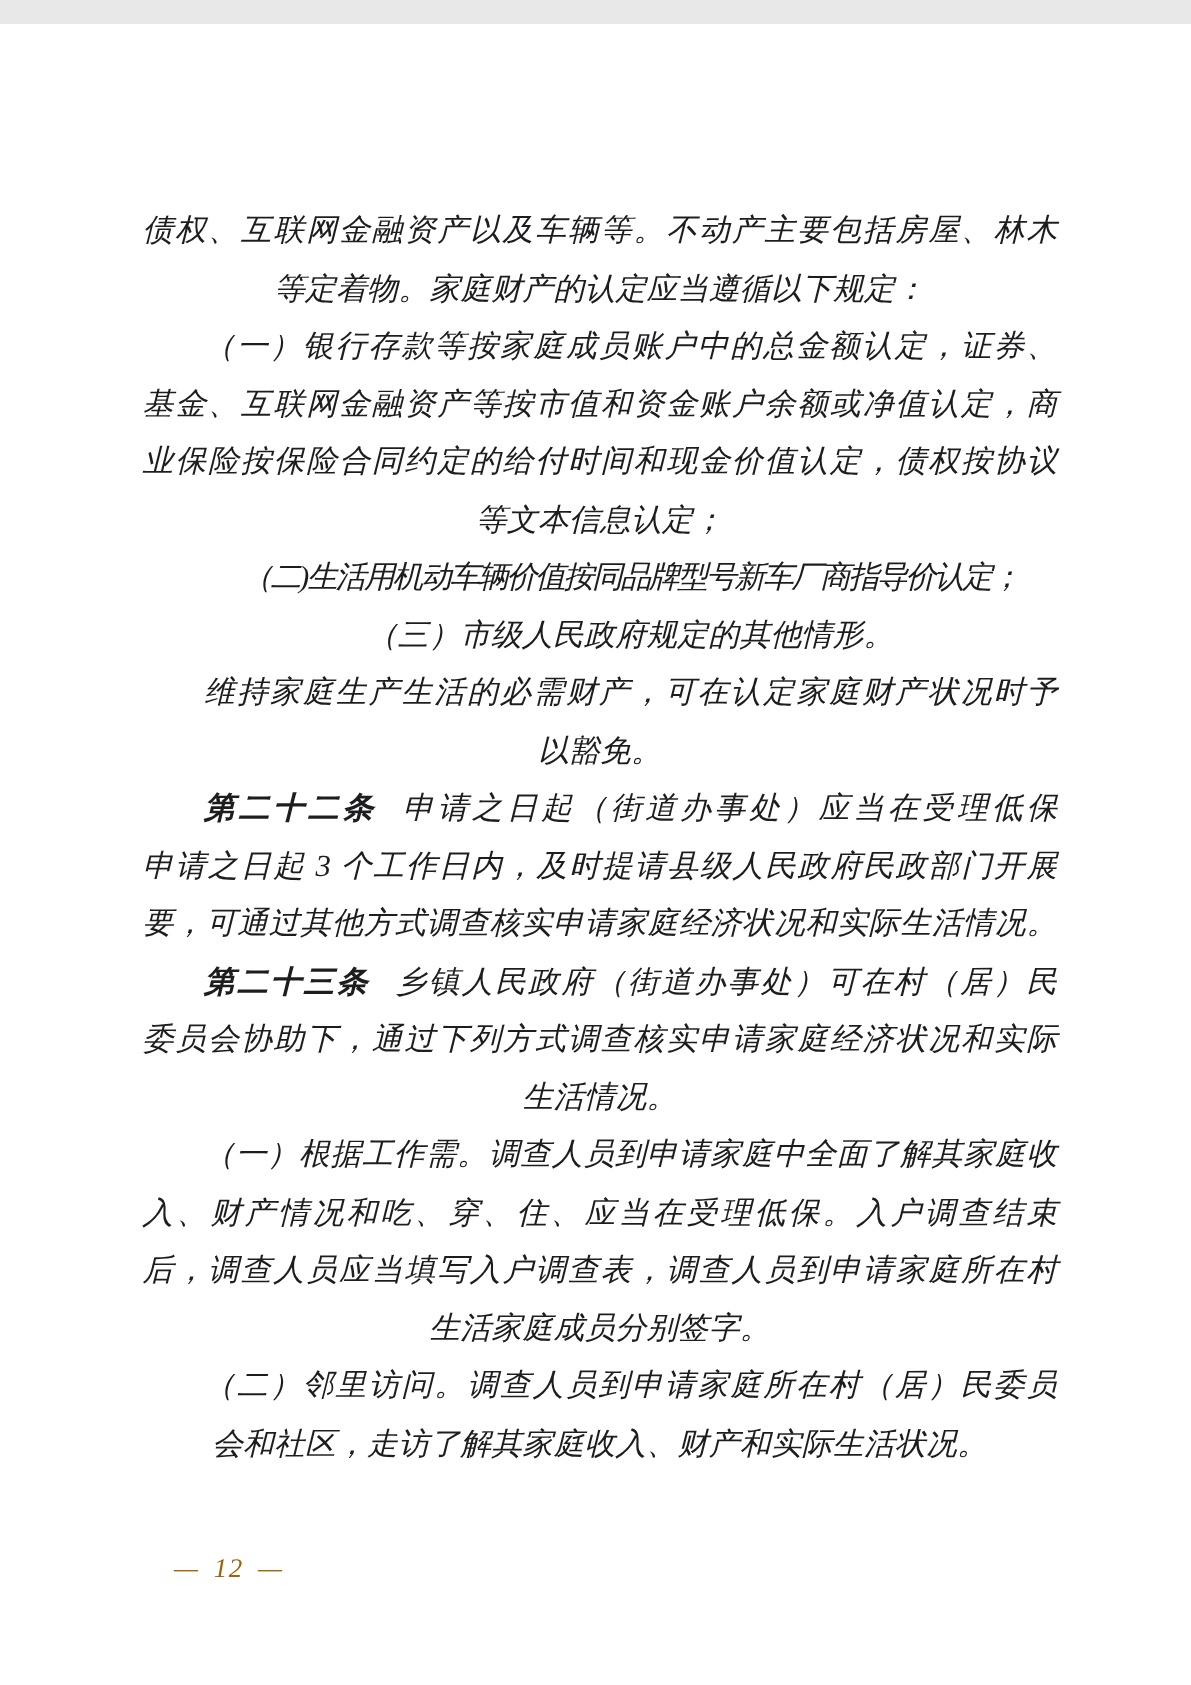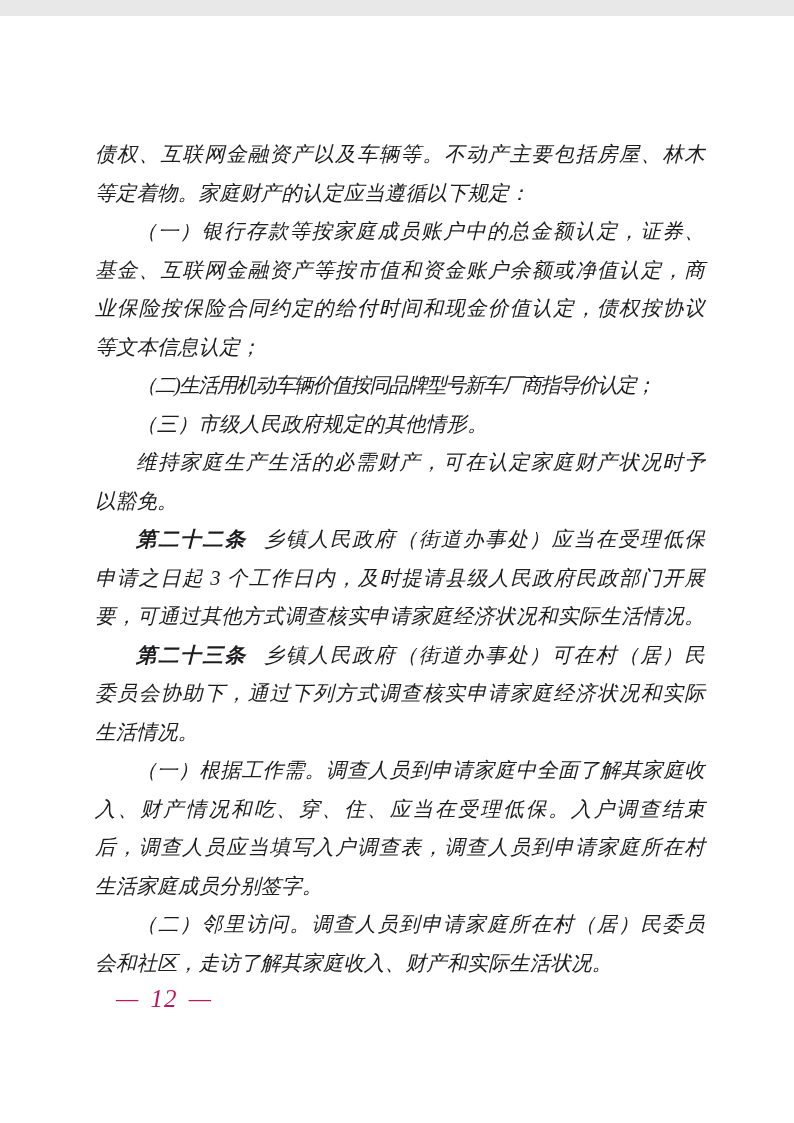--- a/index.html
+++ b/index.html
@@ -22,21 +22,21 @@
     position: absolute;
     left: 95px;
     top: 119px;
     width: 610px;
   }
   .line {
     font-size: 20.5px;
     line-height: 38.5px;
     height: 38.5px;
     white-space: nowrap;
-    text-align: left;
+    text-align: center;
     letter-spacing: 0.2px;
   }
   
   .fill {
     text-align: justify;
     text-align-last: justify;
   }
   
   .ind {
     padding-left: 41px;
@@ -47,45 +47,45 @@
   }
   
   .head {
     font-weight: bold;
     font-family: "Liberation Sans", "DejaVu Sans", sans-serif;
     margin-right: 17px;
   }
   .footer {
     position: absolute;
     left: 116px;
-    top: 968px;
-    font-size: 25px;
+    top: 1014px;
+    font-size: 18px;
     line-height: 30px;
     letter-spacing: 1px;
     word-spacing: 4px;
-    color: #be185d;
+    color: #a16207;
   }
 </style>
 </head>
 <body>
 
 <div class="page">
   <main class="content">
     <div class="line fill">债权、互联网金融资产以及车辆等。不动产主要包括房屋、林木</div>
     <div class="line">等定着物。家庭财产的认定应当遵循以下规定：</div>
     <div class="line ind fill">（一）银行存款等按家庭成员账户中的总金额认定，证券、</div>
     <div class="line fill">基金、互联网金融资产等按市值和资金账户余额或净值认定，商</div>
     <div class="line fill">业保险按保险合同约定的给付时间和现金价值认定，债权按协议</div>
     <div class="line">等文本信息认定；</div>
     <div class="line ind tight">（二)生活用机动车辆价值按同品牌型号新车厂商指导价认定；</div>
     <div class="line ind">（三）市级人民政府规定的其他情形。</div>
     <div class="line ind fill">维持家庭生产生活的必需财产，可在认定家庭财产状况时予</div>
     <div class="line">以豁免。</div>
     <div class="line ind fill">
-      <span class="head">第二十二条</span><span>乡镇人民政府（街道办事处）应当在受理低保</span>
+      <span class="head">第二十二条</span><span>申请之日起（街道办事处）应当在受理低保</span>
     </div>
     <div class="line fill">申请之日起 3 个工作日内，及时提请县级人民政府民政部门开展</div>
     <div class="line fill">要，可通过其他方式调查核实申请家庭经济状况和实际生活情况。</div>
     <div class="line ind fill">
       <span class="head">第二十三条</span><span>乡镇人民政府（街道办事处）可在村（居）民</span>
     </div>
     <div class="line fill">委员会协助下，通过下列方式调查核实申请家庭经济状况和实际</div>
     <div class="line">生活情况。</div>
     <div class="line ind fill">（一）根据工作需。调查人员到申请家庭中全面了解其家庭收</div>
     <div class="line fill">入、财产情况和吃、穿、住、应当在受理低保。入户调查结束</div>

